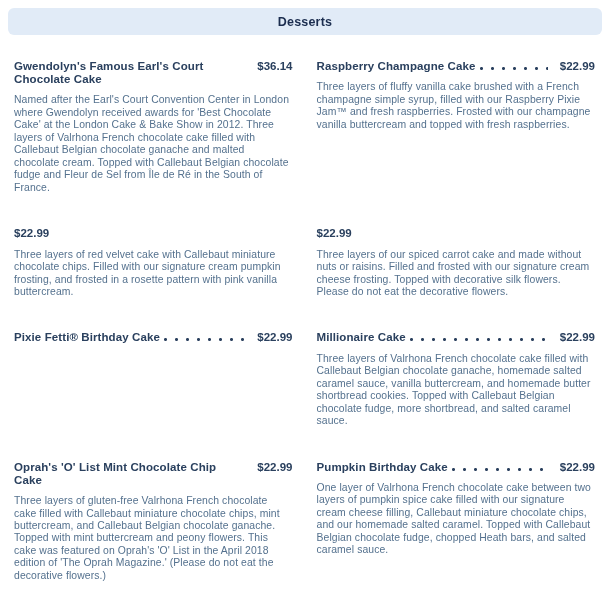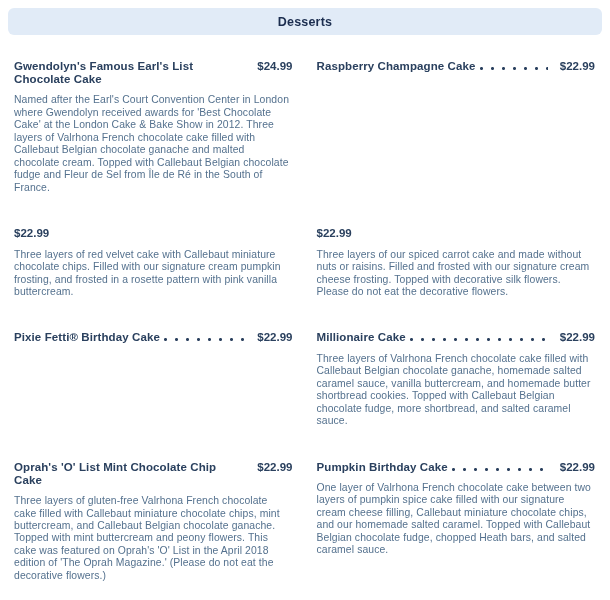--- a/index.html
+++ b/index.html
@@ -90,36 +90,37 @@
 
   <div class="section-header">
     <span class="section-header-label">Desserts</span>
   </div>
 
   <div class="menu-grid">
 
     <div class="menu-item">
       <div class="item-head">
         <span class="item-title-wrap">
-            <span class="item-title">Gwendolyn's Famous Earl's List Chocolate Cake</span>
+            <span class="item-title">Gwendolyn's Famous Earl's Court Chocolate Cake</span>
             <span class="dots"></span>
           </span>
-        <span class="item-price">$24.99</span>
+        <span class="item-price">$36.14</span>
       </div>
       <div class="item-desc">Named after the Earl's Court Convention Center in London where Gwendolyn received awards for 'Best Chocolate Cake' at the London Cake &amp; Bake Show in 2012. Three layers of Valrhona French chocolate cake filled with Callebaut Belgian chocolate ganache and malted chocolate cream. Topped with Callebaut Belgian chocolate fudge and Fleur de Sel from Île de Ré in the South of France.</div>
     </div>
 
     <div class="menu-item">
       <div class="item-head">
         <span class="item-title-wrap">
             <span class="item-title">Raspberry Champagne Cake</span>
             <span class="dots"></span>
           </span>
         <span class="item-price">$22.99</span>
       </div>
+      <div class="item-desc">Three layers of fluffy vanilla cake brushed with a French champagne simple syrup, filled with our Raspberry Pixie Jam™ and fresh raspberries. Frosted with our champagne vanilla buttercream and topped with fresh raspberries.</div>
     </div>
 
     <div class="menu-item">
       <div class="item-head">
         <span class="item-price">$22.99</span>
       </div>
       <div class="item-desc">Three layers of red velvet cake with Callebaut miniature chocolate chips. Filled with our signature cream pumpkin frosting, and frosted in a rosette pattern with pink vanilla buttercream.</div>
     </div>
 
     <div class="menu-item">

